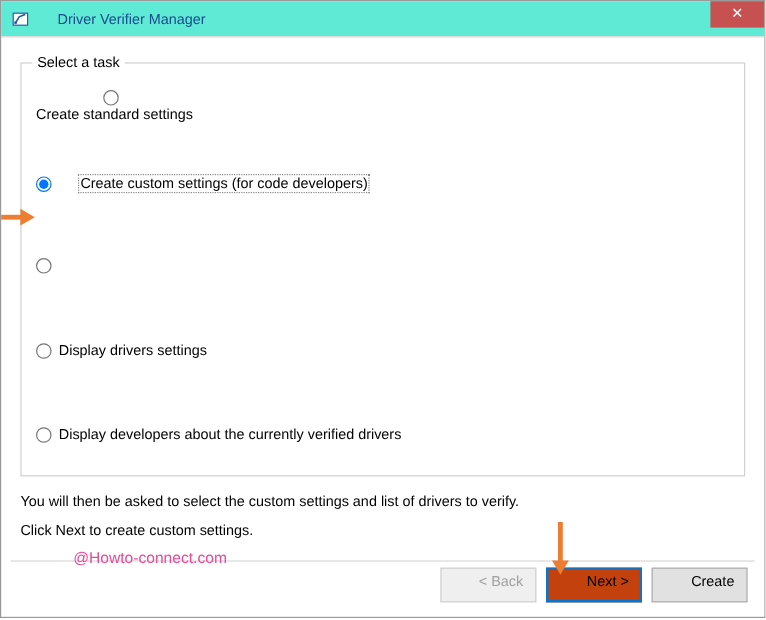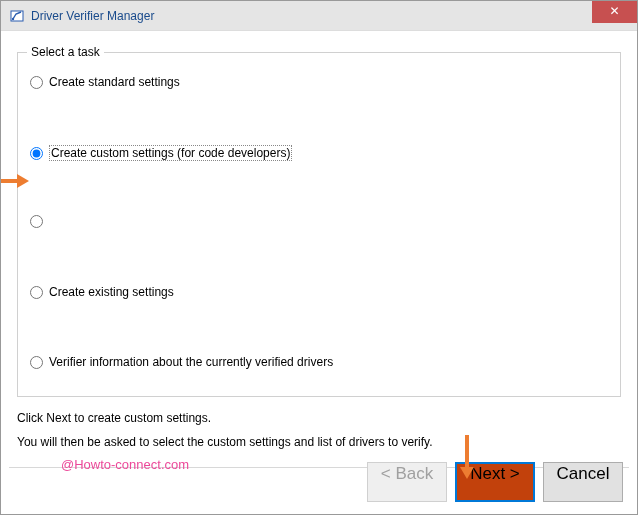--- a/index.html
+++ b/index.html
@@ -16,25 +16,26 @@
     overflow: hidden;
   }
   .window-frame {
     border: 1px solid #999;
     height: 515px;
     position: relative;
     background: #fff;
   }
   .titlebar {
     height: 30px;
-    background: #e5e5e5;
+    background: #5eead4;
     display: flex;
     align-items: center;
     position: relative;
     border-bottom: 1px solid #ddd;
+    gap: 17px;
   }
   .title-icon {
     width: 16px;
     height: 16px;
     margin-left: 8px;
     margin-right: 6px;
     display: inline-flex;
     align-items: center;
     justify-content: center;
   }
@@ -80,22 +81,22 @@
     left: 12px;
   }
   .radio-row input[type=radio] {
     margin: 0 6px 0 0;
   }
   .radio-label { font-size: 12px; }
   .dotted-focus {
     border: 1px dotted #888;
     padding: 0 1px;
   }
-  .r1 { top: 22px; }
-  .r2 { top: 92px; }
+  .r1 { top: 22px; flex-direction: column; }
+  .r2 { top: 92px; gap: 16px; }
   .r3 { top: 162px; }
   .r4 { top: 232px; }
   .r5 { top: 302px; }
   .info-area {
     margin-top: 14px;
   }
   .info-line {
     font-size: 12px;
     margin-bottom: 10px;
   }
@@ -109,25 +110,25 @@
   }
   .button-row {
     position: absolute;
     right: 14px;
     bottom: 12px;
     display: flex;
     gap: 8px;
   }
   .btn {
     min-width: 80px;
-    height: 40px;
+    height: 29px;
     border: 1px solid #adadad;
     background: #e1e1e1;
-    font-size: 17px;
-    text-align: center;
+    font-size: 12px;
+    text-align: right;
     line-height: 21px;
     padding: 0 10px;
     cursor: default;
   }
   .btn.disabled {
     color: #a0a0a0;
     border-color: #d0d0d0;
     background: #efefef;
   }
   .btn.default-focus {
@@ -222,42 +223,42 @@
         <input type="radio" name="task" checked="" style="">
         <span class="radio-label dotted-focus">Create custom settings (for code developers)</span>
       </label>
 
       <label class="radio-row r3">
         <input type="radio" name="task" style="">
       </label>
 
       <label class="radio-row r4">
         <input type="radio" name="task" style="">
-        <span class="radio-label">Create existing settings</span>
+        <span class="radio-label">Display drivers settings</span>
       </label>
 
       <label class="radio-row r5">
         <input type="radio" name="task" style="">
-        <span class="radio-label">Verifier information about the currently verified drivers</span>
+        <span class="radio-label">Display developers about the currently verified drivers</span>
       </label>
     </div>
 
     <div class="info-area">
+      <div class="info-line">You will then be asked to select the custom settings and list of drivers to verify.</div>
       <div class="info-line">Click Next to create custom settings.</div>
-      <div class="info-line">You will then be asked to select the custom settings and list of drivers to verify.</div>
     </div>
 
   </div>
 
   <div class="bottom-sep"></div>
 
   <div class="button-row">
     <div class="btn disabled">&lt; Back</div>
     <div class="btn default-focus">Next &gt;</div>
-    <div class="btn">Cancel</div>
+    <div class="btn">Create</div>
   </div>
 
   <div class="watermark">@Howto-connect.com</div>
 
   <div class="arrow1">
     <div class="shaft"></div>
       <div class="head"></div>
   </div>
   <div class="arrow2">
     <div class="shaft"></div>

